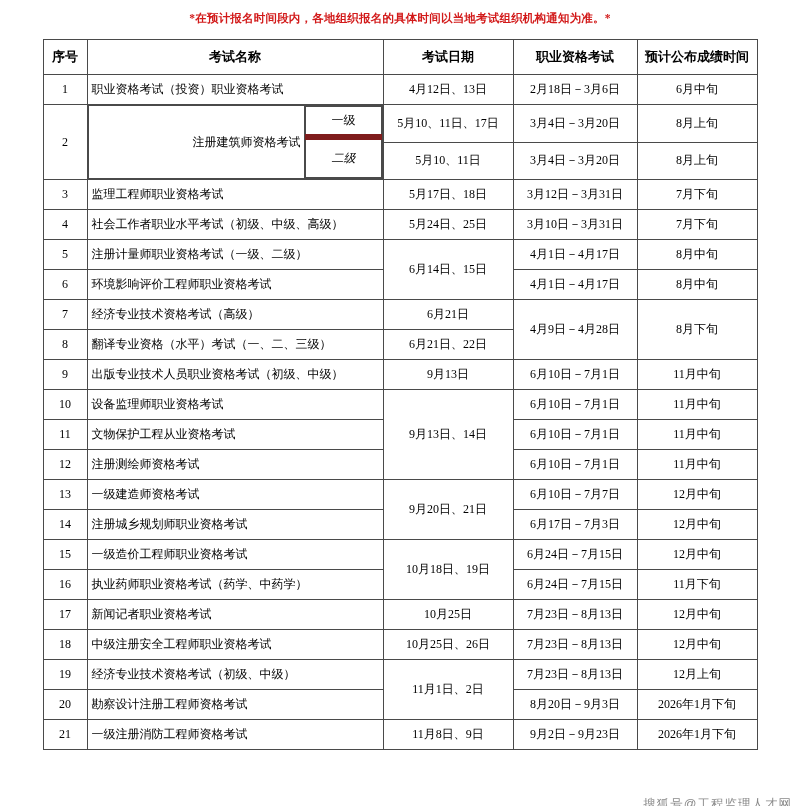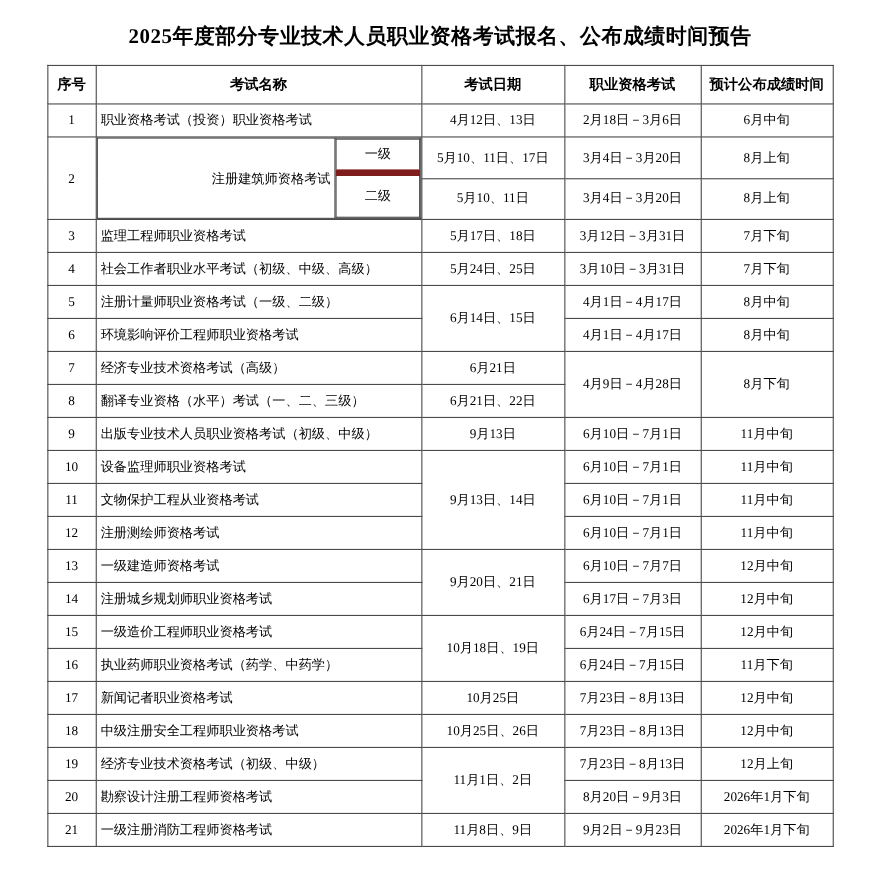--- a/index.html
+++ b/index.html
@@ -87,21 +87,21 @@
   }
   .inner-tbl td {
     border: none;
   }
 </style>
 </head>
 <body>
 
 <div class="page">
 
-  <div class="doc-title">2025年度部分专业技术人员职业资格考试报名、公布成绩时间预告</div>
+  <div class="doc-note">*在预计报名时间段内，各地组织报名的具体时间以当地考试组织机构通知为准。*</div>
 
   <table class="sched">
     <colgroup>
       <col class="col-seq">
       <col class="col-name">
       <col class="col-date">
       <col class="col-reg">
       <col class="col-pub">
     </colgroup>
     <thead>
@@ -129,21 +129,21 @@
           <table class="inner-tbl">
             <tbody>
                 <tr>
               <td style="text-align:right; padding-left:10px; width:216px;">注册建筑师资格考试</td>
               <td style="border-left:1px solid #4a4a4a; padding:0; width:80px;">
                 <table class="inner-tbl">
                   <tbody>
                         <tr style="height:30px;">
                     <td class="sub-label" style="border-bottom:6px solid #7f1d1d;">一级</td>
                   </tr>
-                  <tr style="height:41px;">
+                  <tr style="height:41px;font-style:italic;">
                     <td class="sub-label">二级</td>
                   </tr>
                 </tbody>
                     </table>
               </td>
             </tr>
           </tbody>
             </table>
         </td>
         <td class="c">5月10、11日、17日</td>

